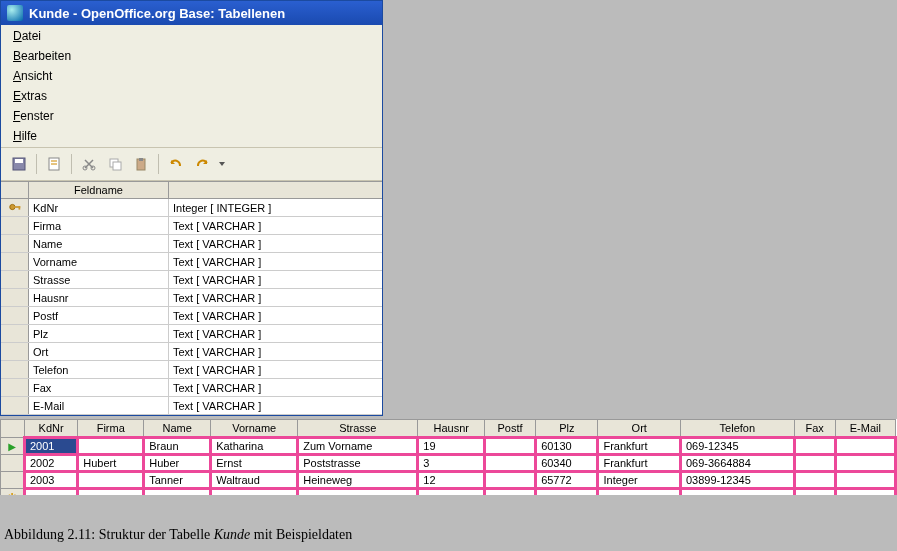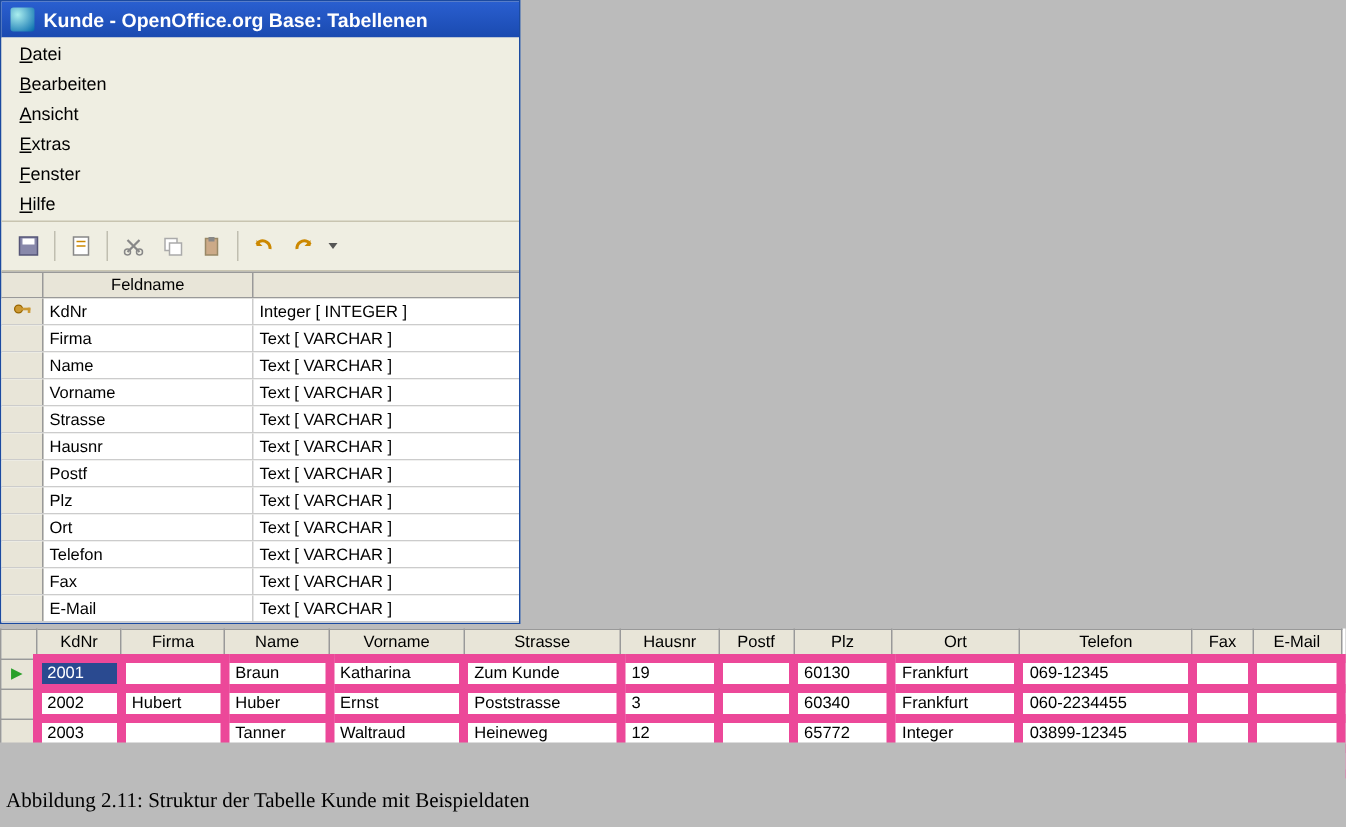--- a/index.html
+++ b/index.html
@@ -6,21 +6,21 @@
   body {
     font-family: Arial, sans-serif;
     font-size: 11px;
     background: #bbbbbb;
     width: 897px;
     height: 551px;
     position: relative;
     overflow: hidden;
   }
   .window {
-    width: 347px;
+    width: 383px;
     background: #efeee2;
     border: 1px solid #1b4aa0;
     position: absolute;
     top: 0;
     left: 0;
   }
   .titlebar {
     background: linear-gradient(to bottom, #2a5fd0, #1a4ab0);
     color: white;
     font-weight: bold;
@@ -123,21 +123,21 @@
   }
   .data-table th {
     background:#e8e5d8;
     border:1px solid #999;
     padding:2px 4px;
     font-weight:normal;
     text-align:center;
     height:18px;
   }
   .data-table td {
-    border:6px solid #ec4899;
+    border:3px solid #ec4899;
     padding:1px 4px;
     height:17px;
     background:#fff;
   }
   .data-table .selcell {
     background:#e8e5d8;
     border:1px solid #999;
     width:24px;
     text-align:center;
   }
@@ -147,21 +147,21 @@
 
   .caption {
     position:absolute;
     bottom: 8px;
     left: 4px;
     font-family: "Times New Roman", serif;
     font-size: 14px;
     color:#000;
     background:transparent;
   }
-  .caption .it { }
+  .caption .it { font-style: italic; }
   .graybar {
     position:absolute;
     left:0; top:495px; width:897px; height:33px;
     background:#bbbbbb;
   }
 </style>
 </head>
 <body>
 
 <div class="window">
@@ -328,41 +328,41 @@
         <th>E-Mail</th>
       </tr>
     </thead>
   <tbody id="dg-body">
       <tr>
         <td class="selcell"><span class="row-pointer">▶</span></td>
         <td class="selected-cell">2001</td>
         <td></td>
         <td>Braun</td>
         <td>Katharina</td>
-        <td>Zum Kunde</td>
+        <td>Zum Vorname</td>
         <td>19</td>
         <td></td>
         <td>60130</td>
         <td>Frankfurt</td>
         <td>069-12345</td>
         <td></td>
         <td></td>
       </tr>
       <tr>
         <td class="selcell"></td>
         <td>2002</td>
         <td>Hubert</td>
         <td>Huber</td>
         <td>Ernst</td>
         <td>Poststrasse</td>
         <td>3</td>
         <td></td>
         <td>60340</td>
         <td>Frankfurt</td>
-        <td>060-2234455</td>
+        <td>069-3664884</td>
         <td></td>
         <td></td>
       </tr>
       <tr>
         <td class="selcell"></td>
         <td>2003</td>
         <td></td>
         <td>Tanner</td>
         <td>Waltraud</td>
         <td>Heineweg</td>

